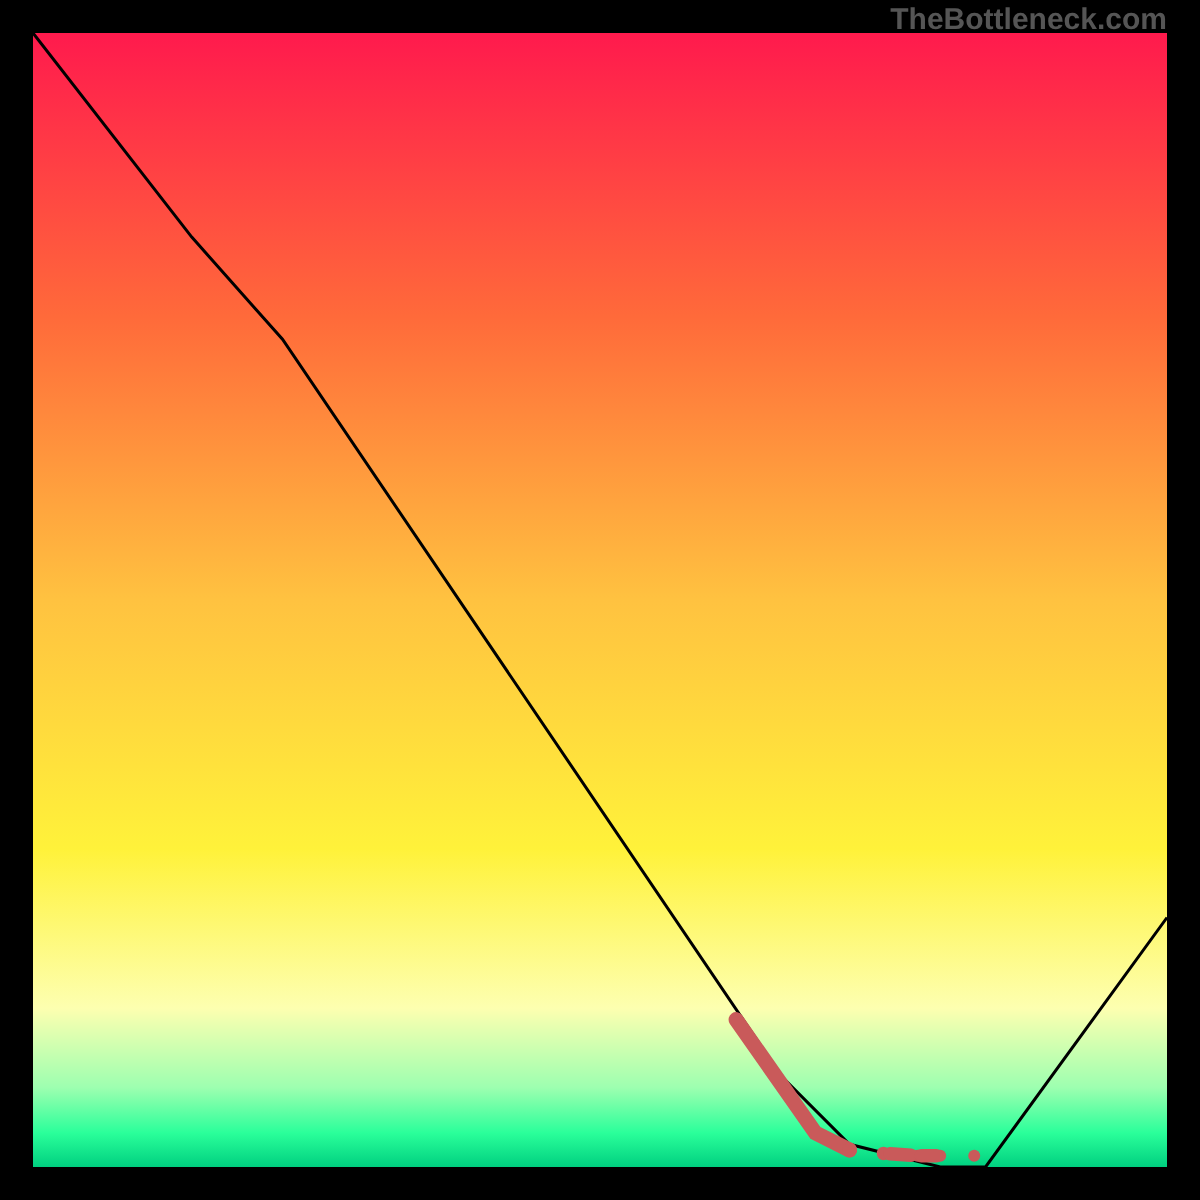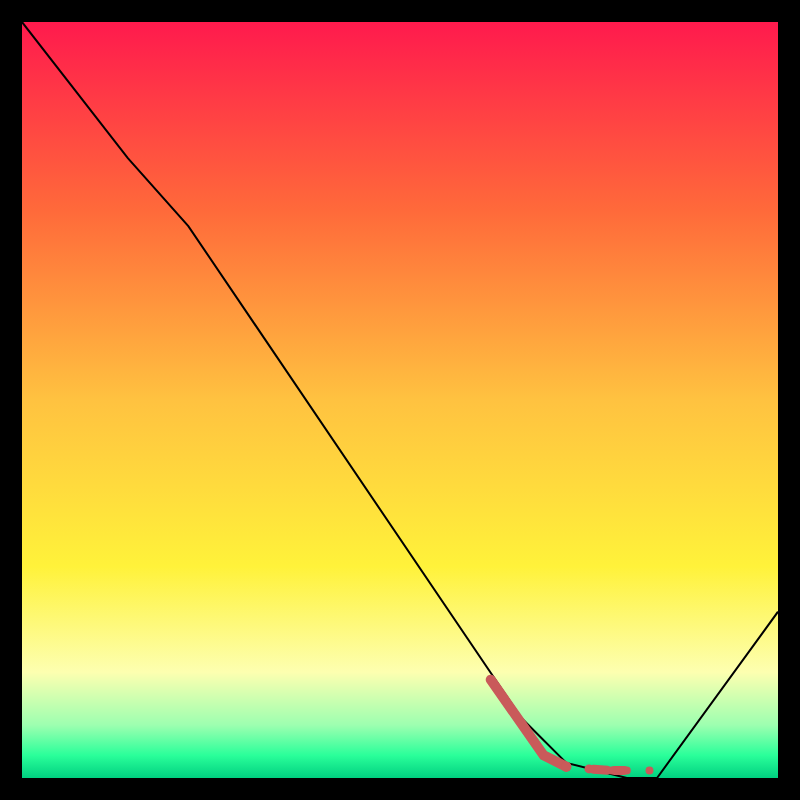--- a/index.html
+++ b/index.html
@@ -45,20 +45,21 @@
     top: 0;
     width: 100%;
     height: 100%;
     z-index: 5;
   }
 </style>
 </head>
 <body>
 
 <div class="chart-container">
+  <div class="watermark">TheBottleneck.com</div>
   <div class="plot-area">
     <svg class="gradient-bg" viewBox="0 0 756 756" preserveAspectRatio="none">
       <defs>
         <linearGradient id="bg-grad" x1="0" y1="0" x2="0" y2="1">
             <stop offset="0%" stop-color="#ff1a4d"></stop>
             <stop offset="25%" stop-color="#ff6a3a"></stop>
             <stop offset="50%" stop-color="#ffc240"></stop>
             <stop offset="72%" stop-color="#fff23a"></stop>
             <stop offset="86%" stop-color="#fdffb0"></stop>
             <stop offset="93%" stop-color="#9dffb0"></stop>

